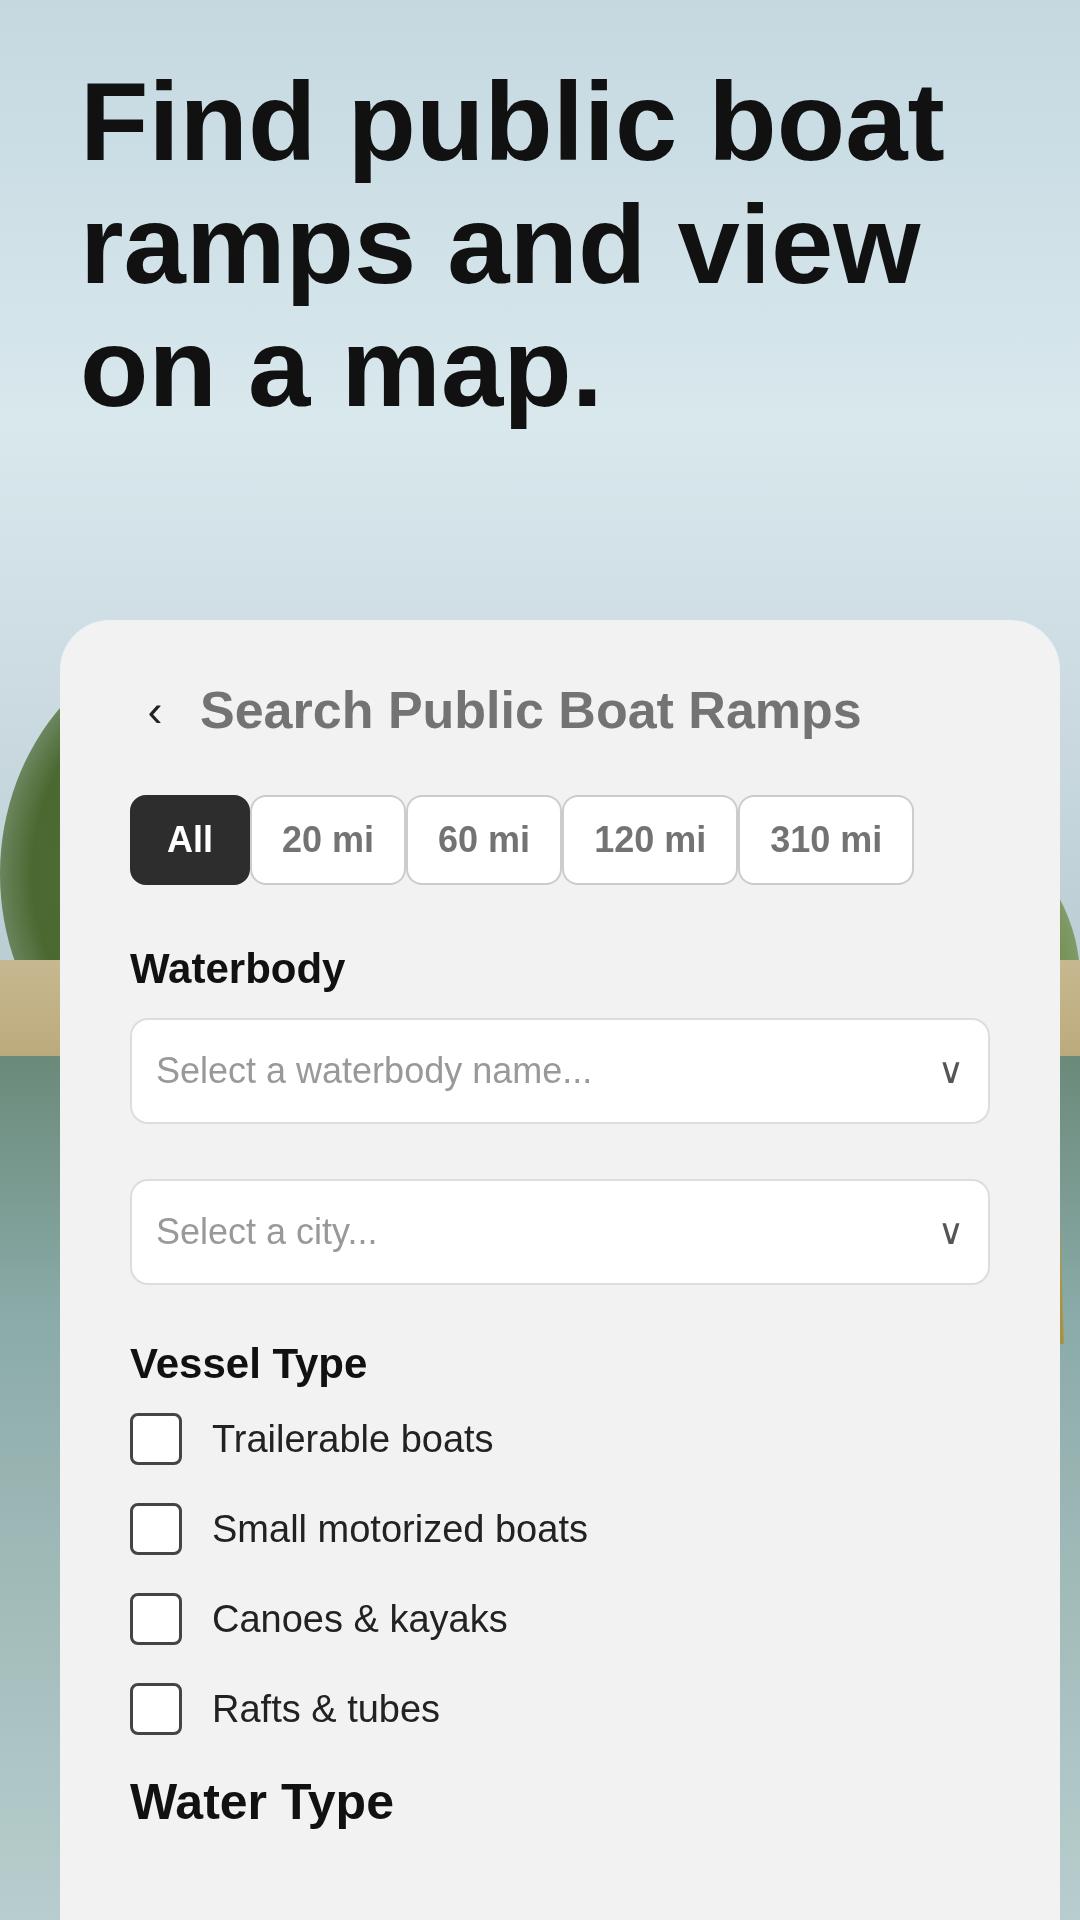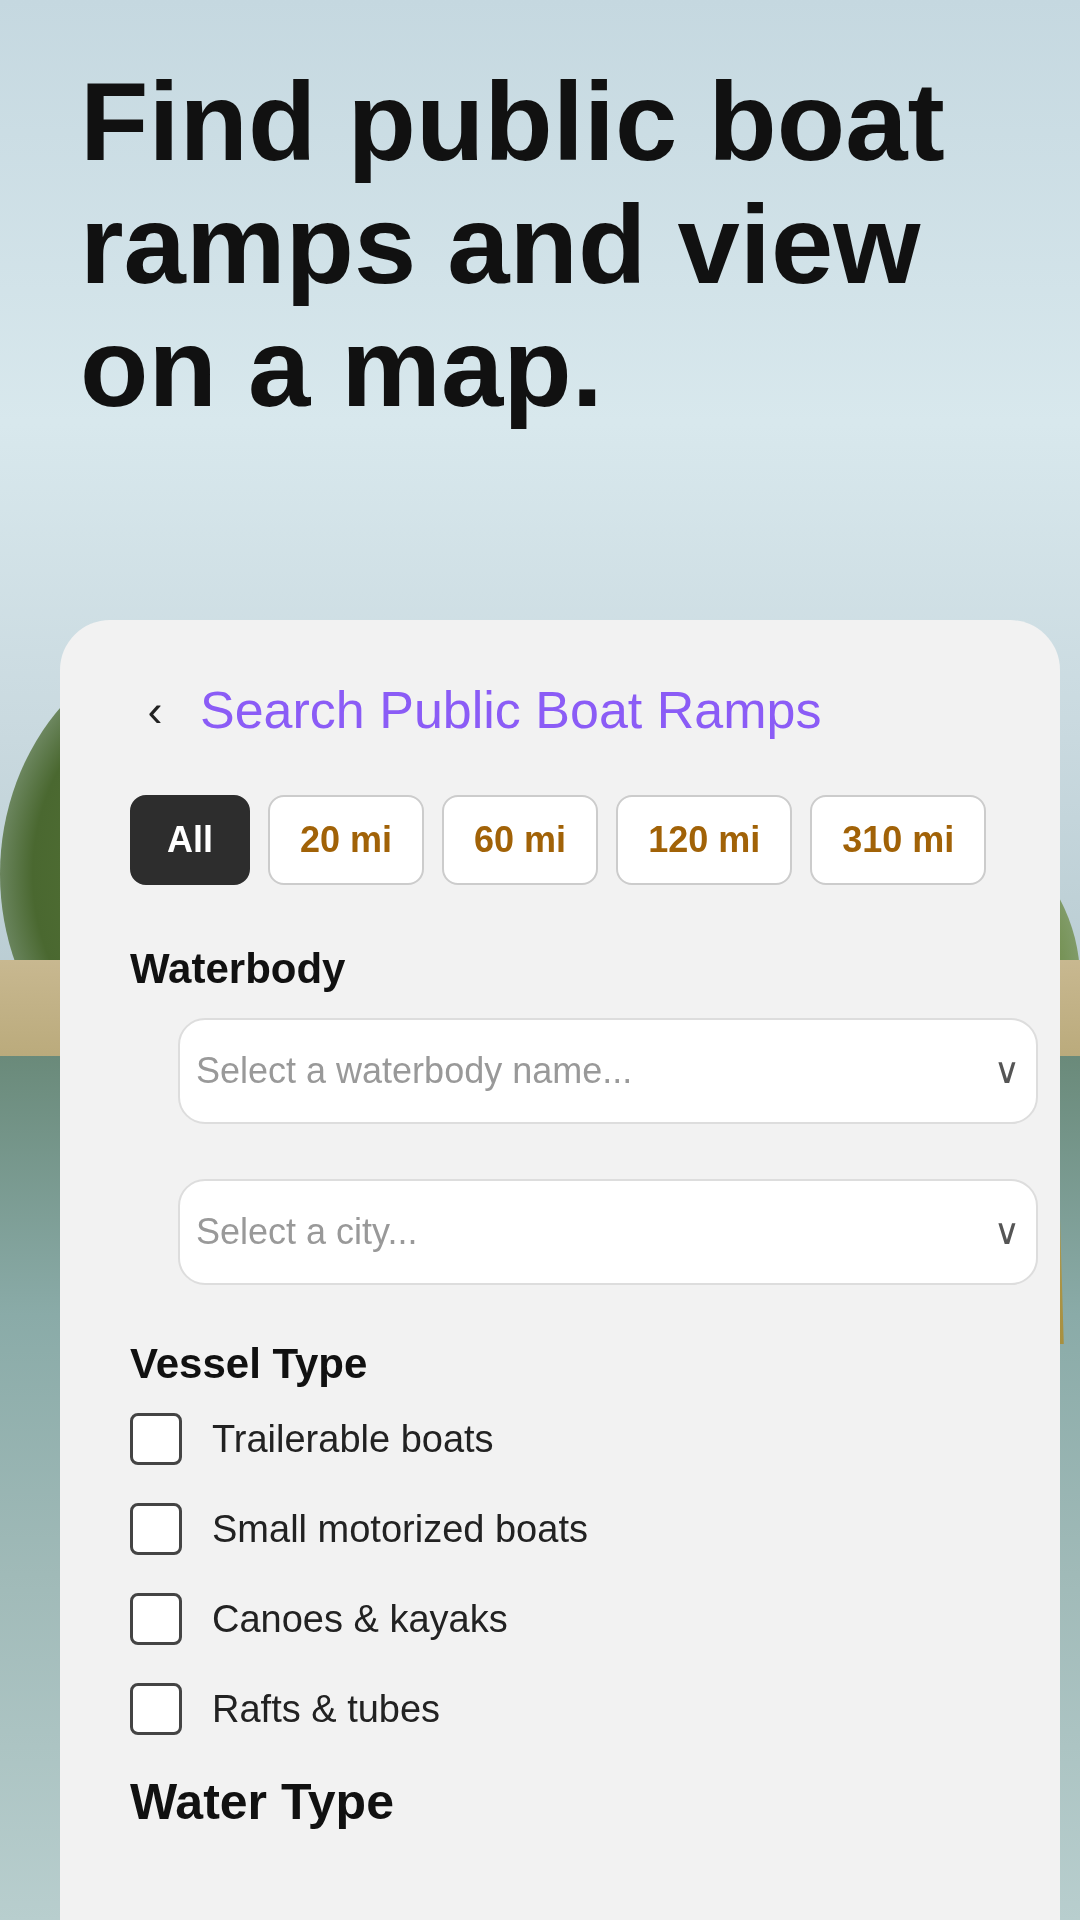--- a/index.html
+++ b/index.html
@@ -135,40 +135,40 @@
 
     .back-chevron {
       font-size: 45px;
       font-weight: 300;
       color: #222;
       line-height: 1;
     }
 
     .card-title {
       font-size: 52px;
-      font-weight: 400;
-      color: #8b5cf6;
+      font-weight: 700;
+      color: #737373;
       font-family: 'Arial Black', Arial, sans-serif;
     }
 
     .distance-filters {
       display: flex;
-      gap: 18px;
+      gap: 0;
       margin-bottom: 60px;
     }
 
     .filter-btn {
       padding: 22px 30px;
       border-radius: 16px;
       border: 2.5px solid #ccc;
       font-size: 36px;
       font-weight: 700;
       cursor: pointer;
       background: white;
-      color: #a16207;
+      color: #737373;
       min-width: 120px;
       text-align: center;
     }
 
     .filter-btn.active {
       background: #2d2d2d;
       color: white;
       border-color: #2d2d2d;
     }
 
@@ -177,28 +177,27 @@
       font-weight: 800;
       color: #111;
       margin-bottom: 25px;
       font-family: Liberation Sans, sans-serif;
     }
 
     .dropdown {
       width: 100%;
       background: white;
       border: 2px solid #ddd;
-      border-radius: 27px;
-      padding: 30px 16px;
+      border-radius: 18px;
+      padding: 30px 24px;
       display: flex;
       align-items: center;
       justify-content: space-between;
       margin-bottom: 55px;
       cursor: pointer;
-      margin-left: 48px;
     }
 
     .dropdown-text {
       font-size: 36px;
       color: #999;
       font-weight: 400;
     }
 
     .dropdown-chevron {
       font-size: 36px;

